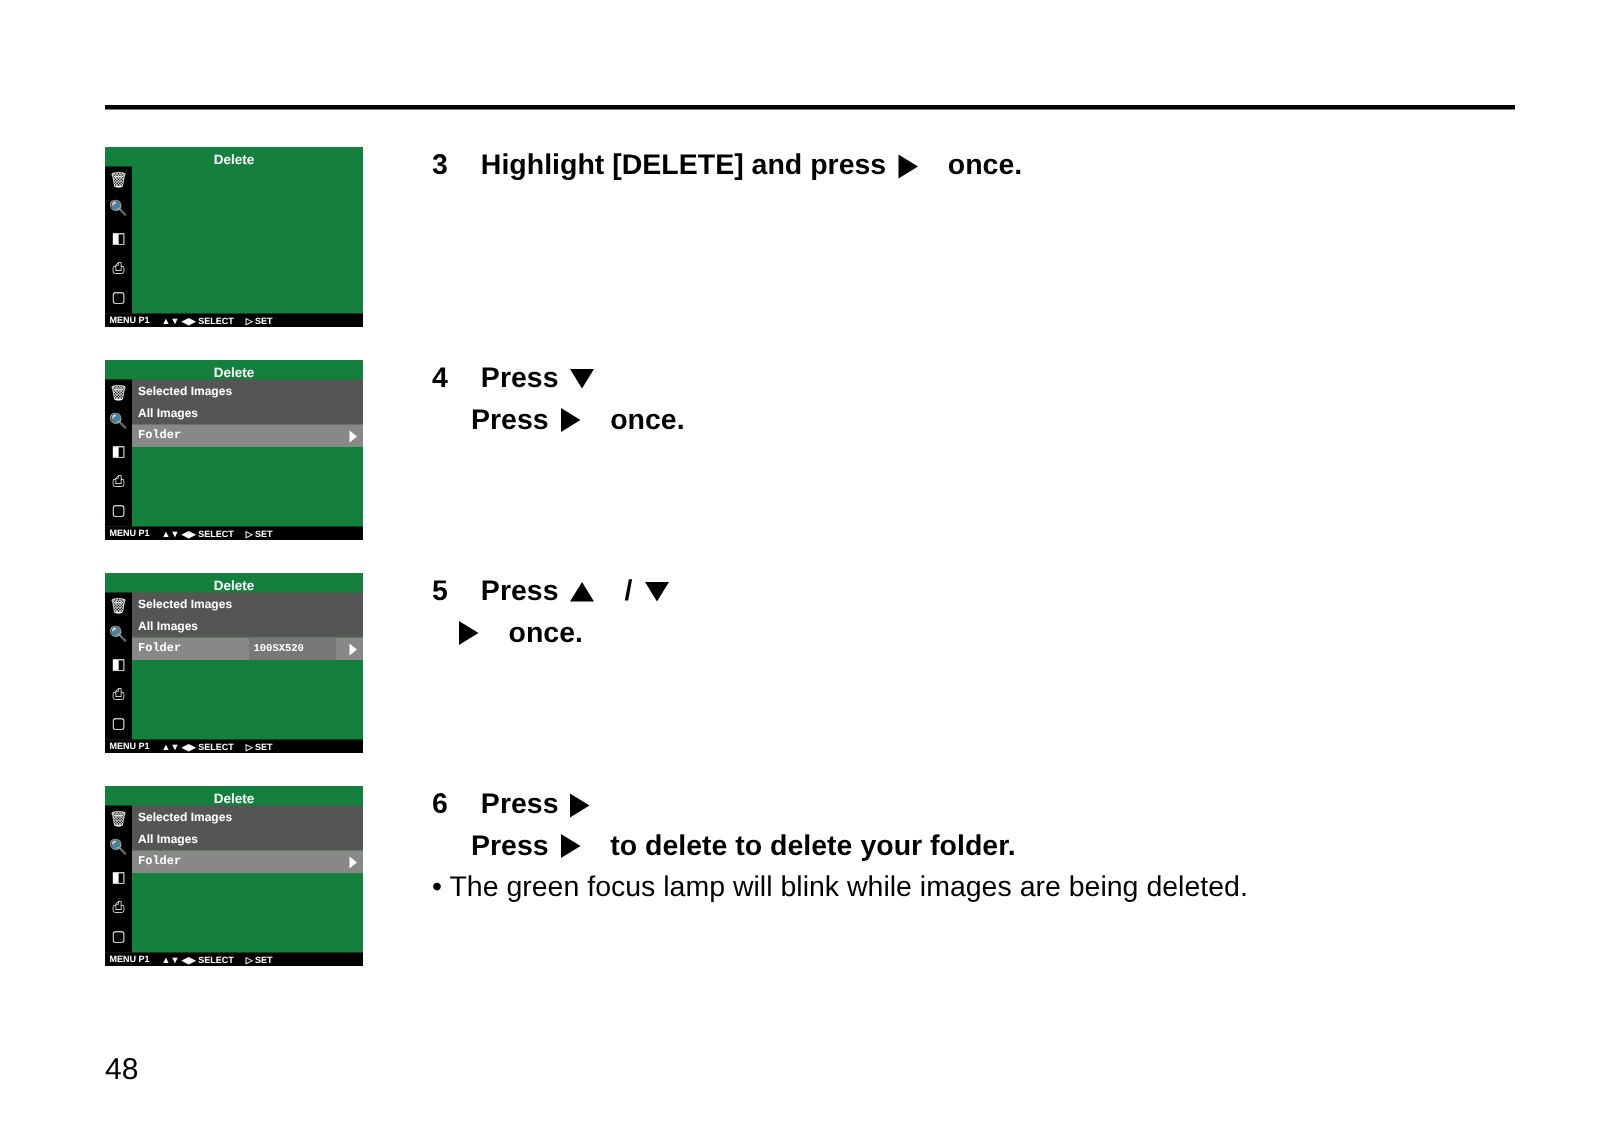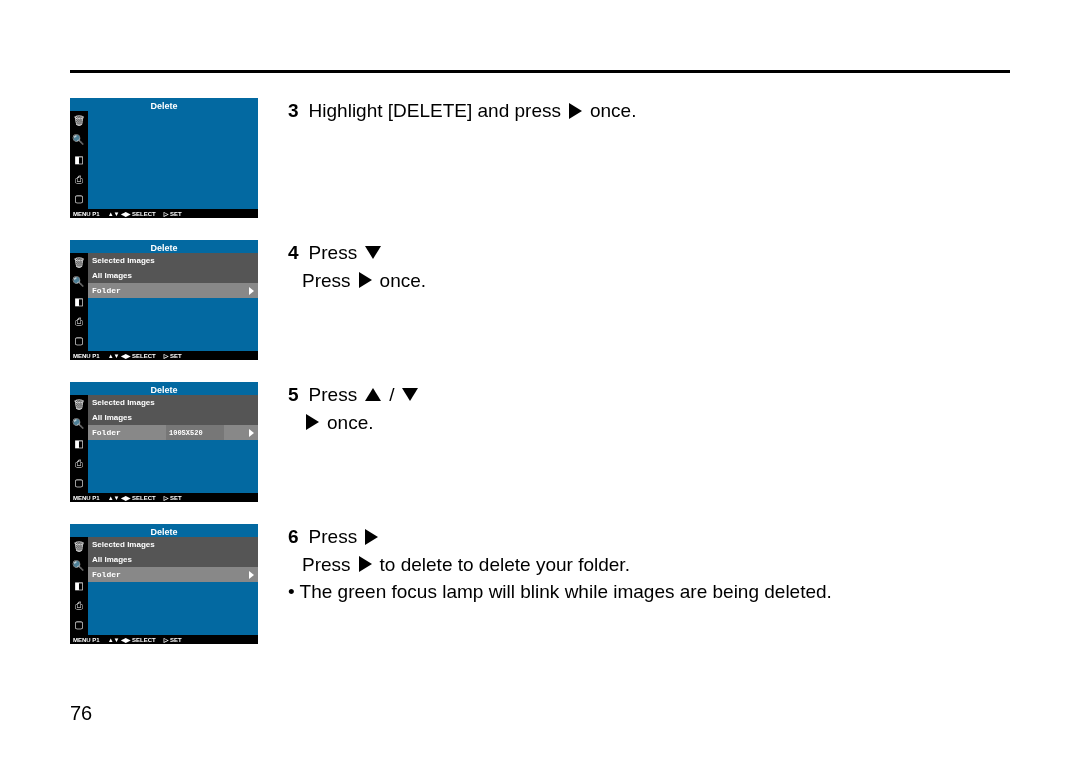--- a/index.html
+++ b/index.html
@@ -41,42 +41,43 @@
     flex-wrap: wrap;
     align-items: center;
     gap: 0 4px;
     margin-bottom: 2px;
   }
   .num {
     font-weight: 900;
     margin-right: 6px;
   }
   .bold {
-    font-weight: 400;
+    font-weight: 700;
+    margin-left: 12px;
   }
   .bullets {
     font-weight: 400;
   }
   
   .tri {
     display: inline-block;
     width: 0;
     height: 0;
     border-style: solid;
     margin: 0 4px;
   }
   .tri.right { border-width: 8px 0 8px 13px; border-color: transparent transparent transparent #000; }
   .tri.down  { border-width: 13px 8px 0 8px; border-color: #000 transparent transparent transparent; }
   .tri.up    { border-width: 0 8px 13px 8px; border-color: transparent transparent #000 transparent; }
 
   
   .lcd {
-    width: 188px;
+    width: 172px;
     height: 120px;
-    background: #0369a1;
+    background: #15803d;
     position: relative;
     box-sizing: border-box;
     font-family: Arial, sans-serif;
   }
   .lcd .title {
     position: absolute;
     top: 3px; left: 0; right: 0;
     text-align: center;
     font-size: 9px;
     font-weight: 700;
@@ -318,13 +319,13 @@
         <span class="bold">Press</span>
         <span class="tri right"></span>
         <span class="bold">to delete to delete your folder.</span>
       </div>
       <div class="bullets">• The green focus lamp will blink while images are being deleted.</div>
     </div>
   </div>
 
 </div>
 
-<div class="page-num">76</div>
+<div class="page-num">48</div>
 
 </body></html>

